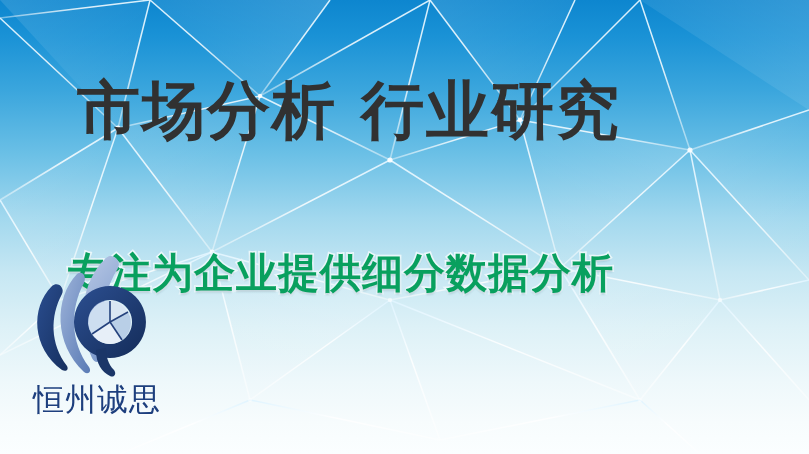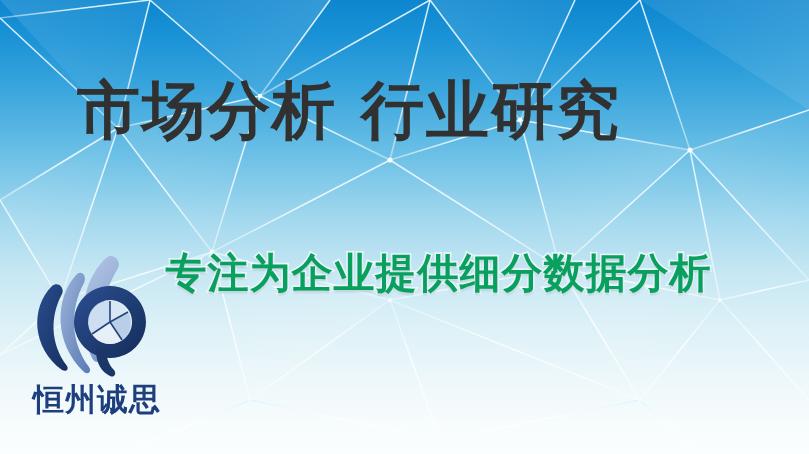--- a/index.html
+++ b/index.html
@@ -50,21 +50,21 @@
     letter-spacing: 2px;
     line-height: 1.05;
     white-space: nowrap;
   }
   
   .subtitle-wrap {
     position: absolute;
     left: 0;
     top: 246px;
     width: 809px;
-    text-align: center;
+    text-align: left;
     padding-left: 68px;
     box-sizing: border-box;
   }
   .subtitle {
     display: inline-block;
     font-family: "DejaVu Sans", "Liberation Sans", sans-serif;
     font-size: 41px;
     font-weight: 700;
     color: #08a05e;
     letter-spacing: 1px;
@@ -89,21 +89,21 @@
     height: 140px;
   }
   .logo-text {
     position: absolute;
     left: 0;
     top: 133px;
     width: 166px;
     text-align: center;
     font-family: "DejaVu Sans", "Liberation Sans", sans-serif;
     font-size: 31px;
-    font-weight: 700;
+    font-weight: 400;
     color: #1d3f7e;
     letter-spacing: 1px;
     white-space: nowrap;
     text-shadow: 0 1px 1px rgba(255,255,255,0.6);
   }
   
   .watermark {
     position: absolute;
     left: 529px;
     top: 408px;

